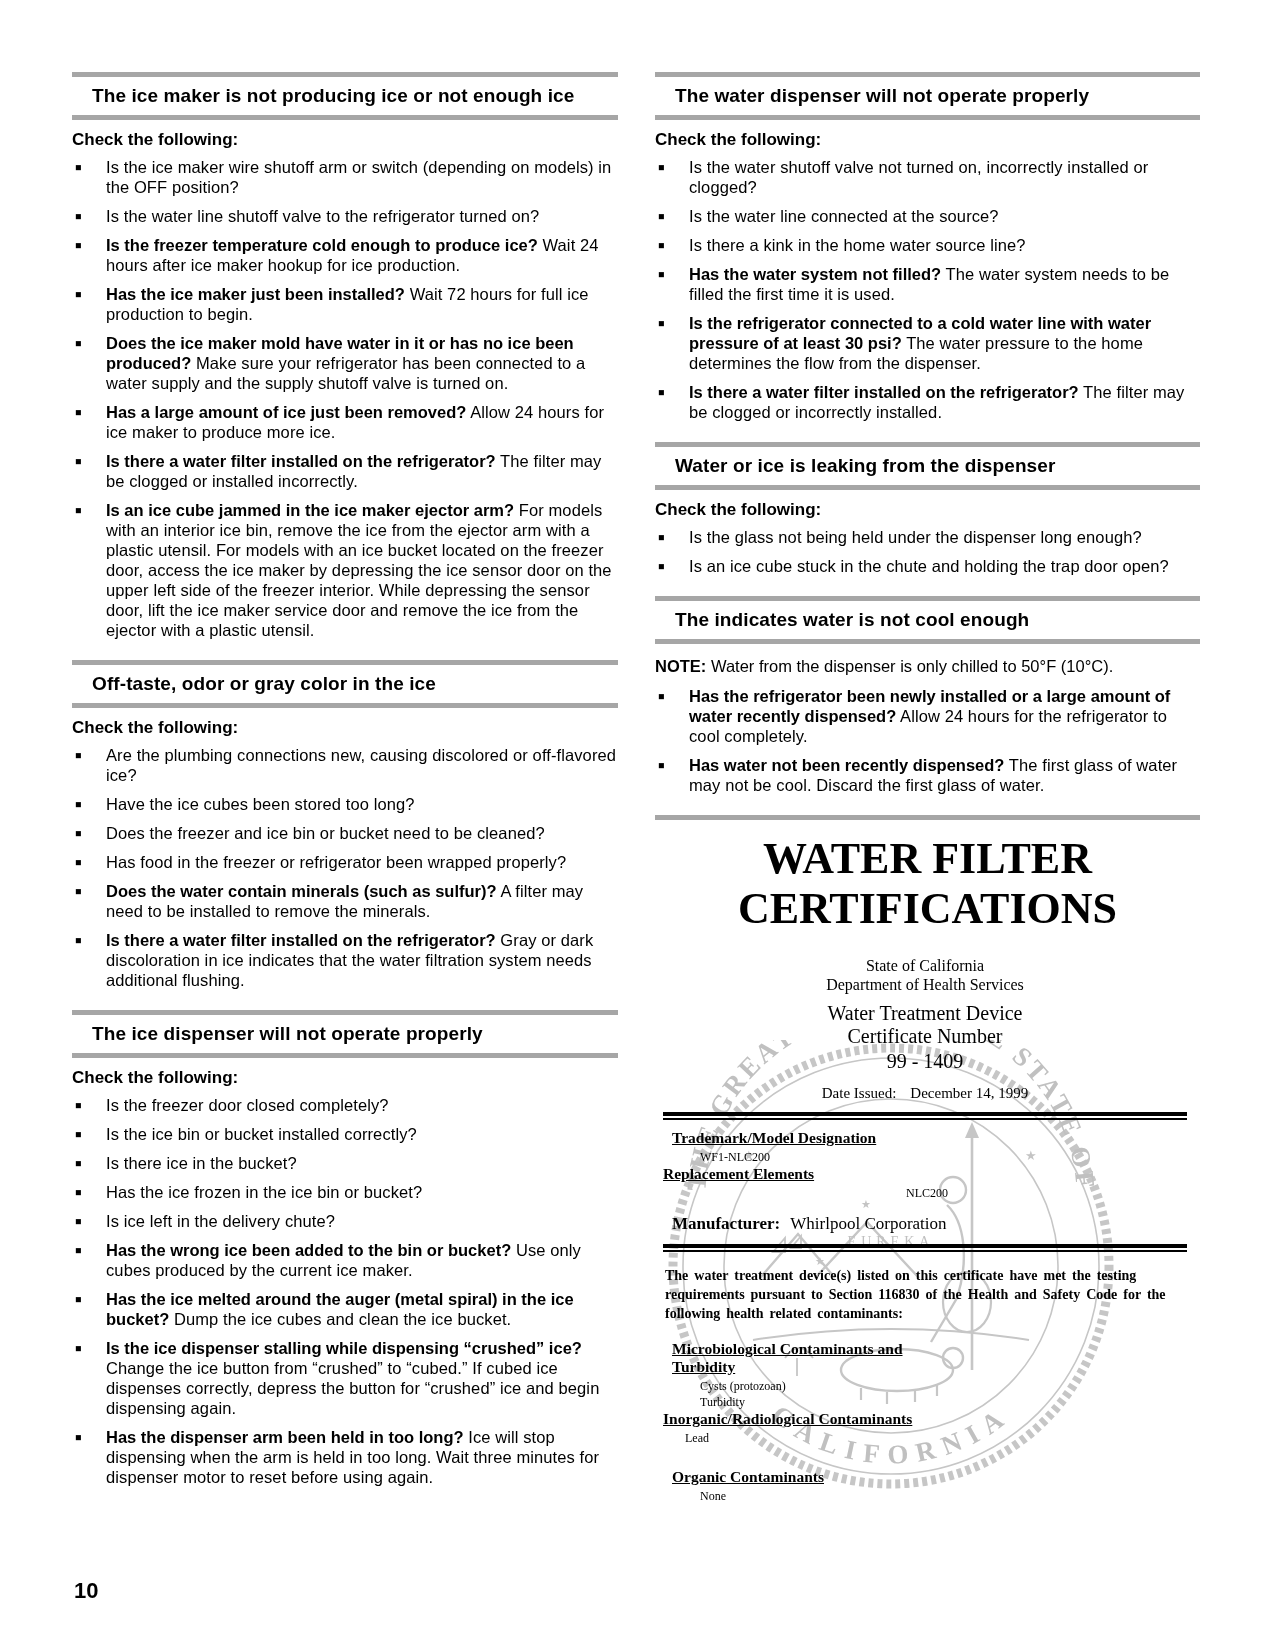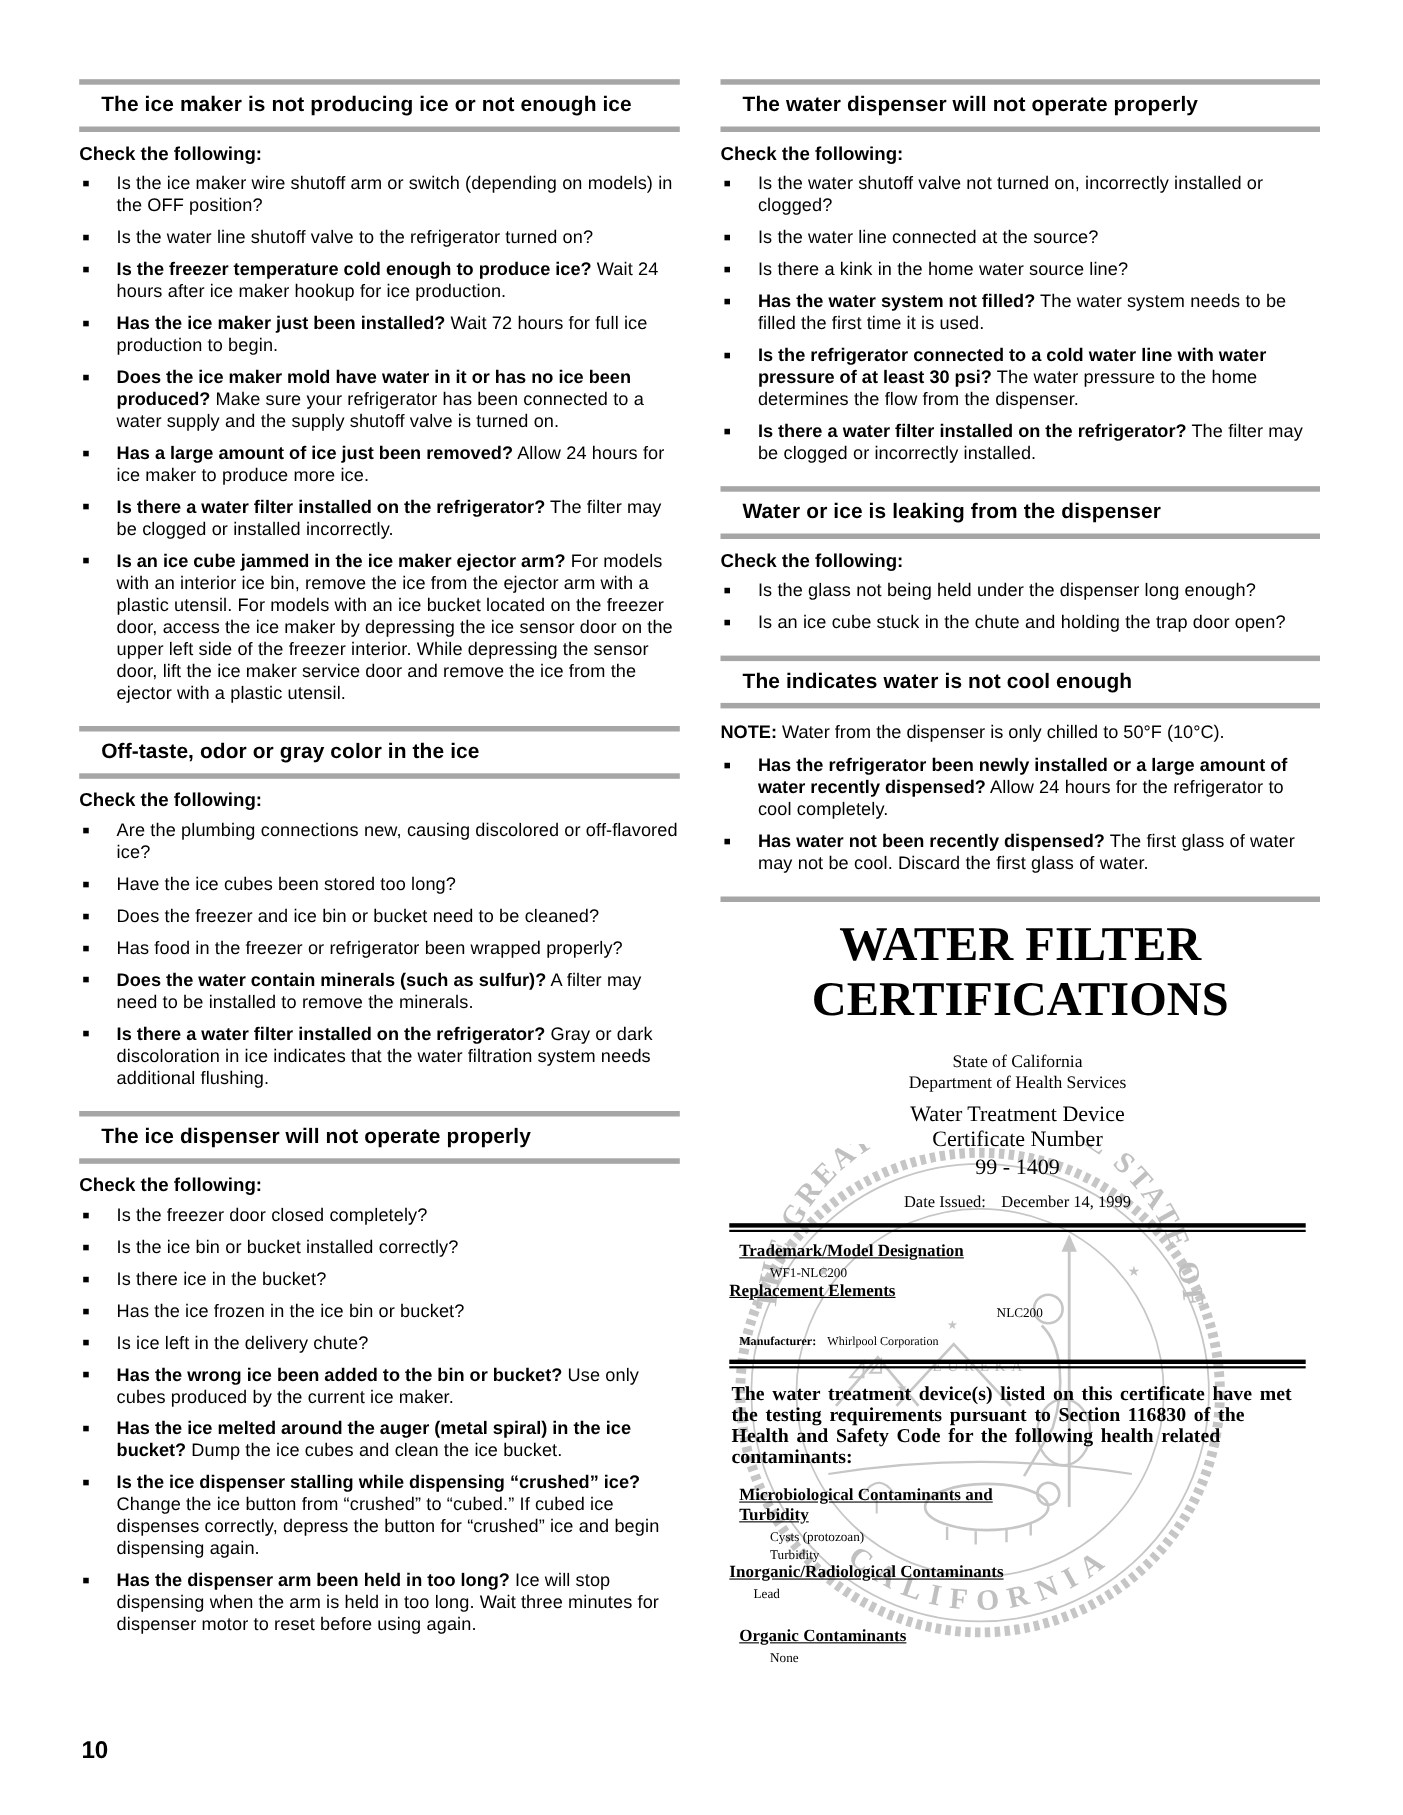--- a/index.html
+++ b/index.html
@@ -50,24 +50,24 @@
 
   .cert-cols { display:flex; margin-top:9px;flex-direction:column; }
   .cert-col-l { width:282px; padding-left:9px; box-sizing:border-box; }
   .cert-col-r { flex:1; }
   .cert-h { font-size:15.5px; font-weight:bold; text-decoration:underline; }
   .cert-v { font-size:12px; margin-top:3px; }
   .ind-28 { padding-left:28px; }
   .ind-4  { padding-left:4px;text-align:center; }
   .ind-22 { padding-left:22px; }
 
-  .manu { margin:13px 0 0 9px; font-size:11px; }
+  .manu { margin:13px 0 0 9px; font-size:17px; }
   .manu b { margin-right:10px; }
 
-  .statement { font-size:18px; font-weight:bold; line-height:19px;
+  .statement { font-size:14px; font-weight:bold; line-height:19px;
                word-spacing:2.5px; margin:14px 0 0 2px; }
 
   .contams { margin-top:17px; }
   .organic { margin-top:22px; padding-left:9px; }
   .cert-v + .cert-v { margin-top:1px; }
 
   .seal-spacer { height:163px; }
 
   .ratings { display:flex; align-items:baseline; padding:4px 0 4px 2px; }
   .ratings .grp { display:flex; align-items:baseline; }

